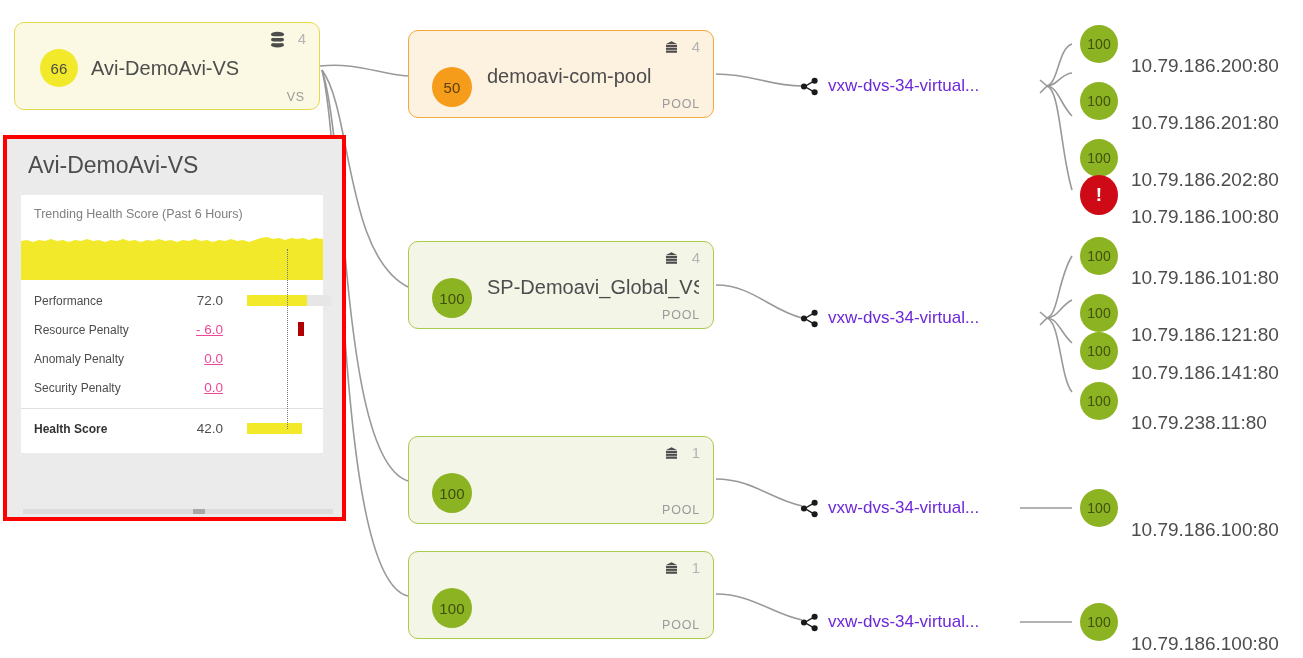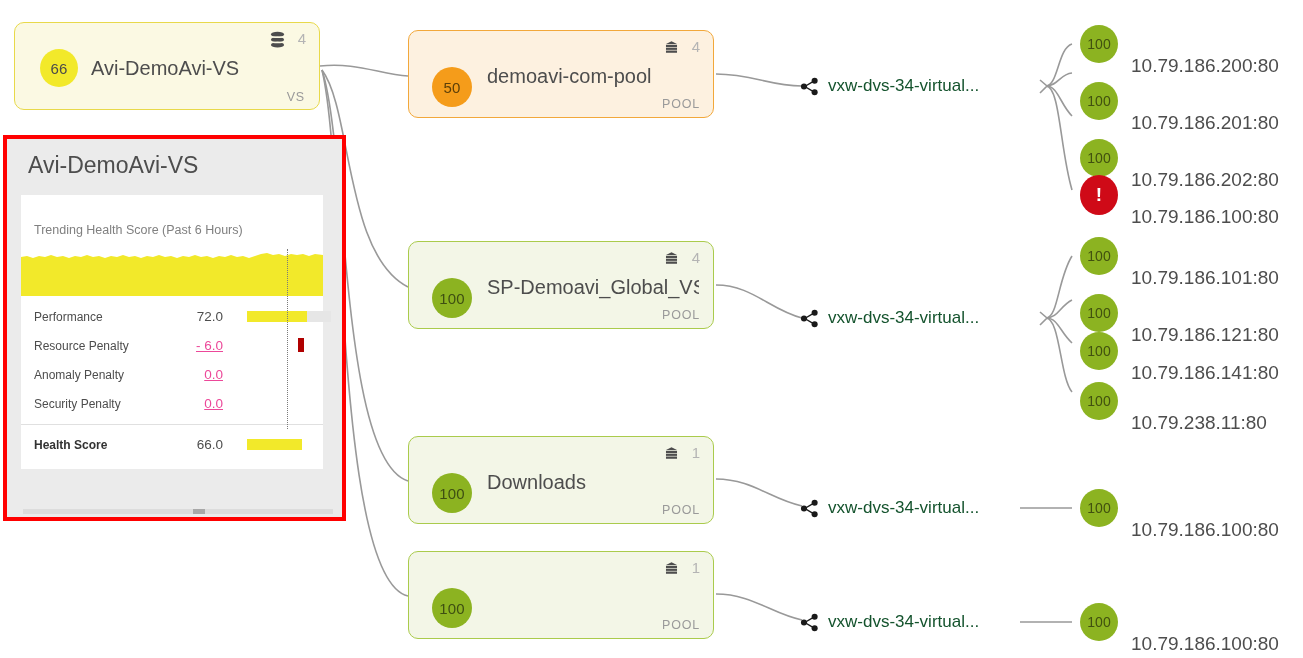--- a/index.html
+++ b/index.html
@@ -122,21 +122,21 @@
     height: 24px;
   }
   .switch-node .swicon {
     width: 19px;
     height: 19px;
     margin-right: 9px;
     flex: 0 0 auto;
   }
   .switch-node .swlabel {
     font-size: 17px;
-    color: #14532d;
+    color: #6d28d9;
     white-space: nowrap;
   }
 
   
   .server {
     position: absolute;
     display: flex;
     align-items: center;
     height: 38px;
   }
@@ -192,21 +192,21 @@
   }
   .hp-card {
     position: absolute;
     left: 14px; top: 56px;
     width: 302px;
     background: #ffffff;
   }
   .hp-trend-label {
     font-size: 12.5px;
     color: #808080;
-    padding: 28px 0 0 13px;
+    padding: 12px 0 0 13px;
   }
   .trend-chart {
     position: relative;
     height: 48px;
     margin-top: 11px;
     width: 100%;
     overflow: hidden;
   }
   .trend-chart svg { display: block; width: 100%; height: 100%; }
 
@@ -366,21 +366,20 @@
         <rect x="3.5" y="9.6" width="13" height="2.6" fill="#4d4d4d"></rect>
         <rect x="3.5" y="13" width="13" height="2.6" fill="#4d4d4d"></rect>
       </svg>
     </span>
     <div class="ncount">4</div>
     <div class="ntype">POOL</div>
   </div>
 
   <div class="node pool pool-green" style="left:408px; top:436px;">
     <div class="score">100</div>
-    <div class="nlabel">Downloads</div>
     <span class="nicon">
       <svg viewBox="0 0 20 20" width="17" height="18">
         <path d="M3.5 5.2 L10 2 L16.5 5.2 Z" fill="#4d4d4d"></path>
         <rect x="3.5" y="6.2" width="13" height="2.6" fill="#4d4d4d"></rect>
         <rect x="3.5" y="9.6" width="13" height="2.6" fill="#4d4d4d"></rect>
         <rect x="3.5" y="13" width="13" height="2.6" fill="#4d4d4d"></rect>
       </svg>
     </span>
     <div class="ncount">1</div>
     <div class="ntype">POOL</div>
@@ -547,21 +546,21 @@
             <span class="metric-val neg">0.0</span>
             <span class="metric-bar-area"></span>
           </div>
         </div>
 
         <div class="hp-divider"></div>
 
         <div class="total-wrap">
           <div class="metric-row total">
             <span class="metric-name">Health Score</span>
-            <span class="metric-val">66.0</span>
+            <span class="metric-val">42.0</span>
             <span class="metric-bar-area">
               <span class="bar-fill" style="width:55px;"></span>
             </span>
           </div>
         </div>
       </div>
 
       <div class="guide-line"></div>
 
       <div class="hp-scrollbar">

